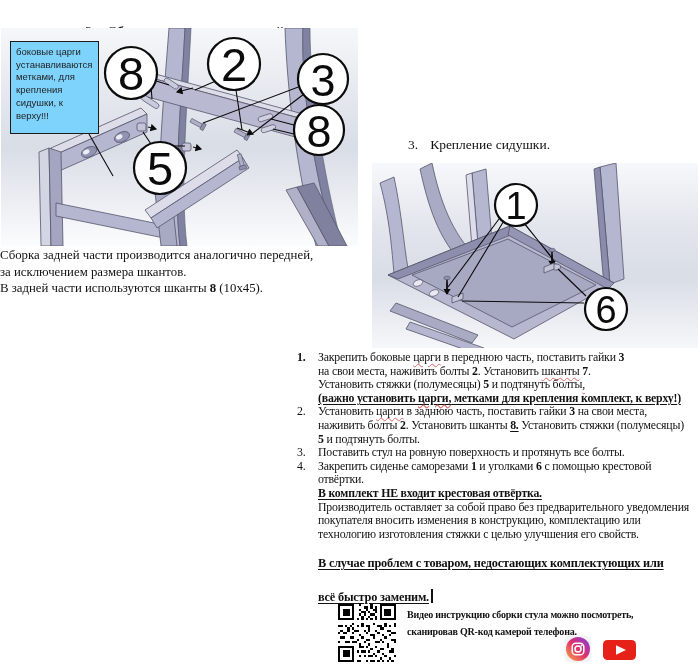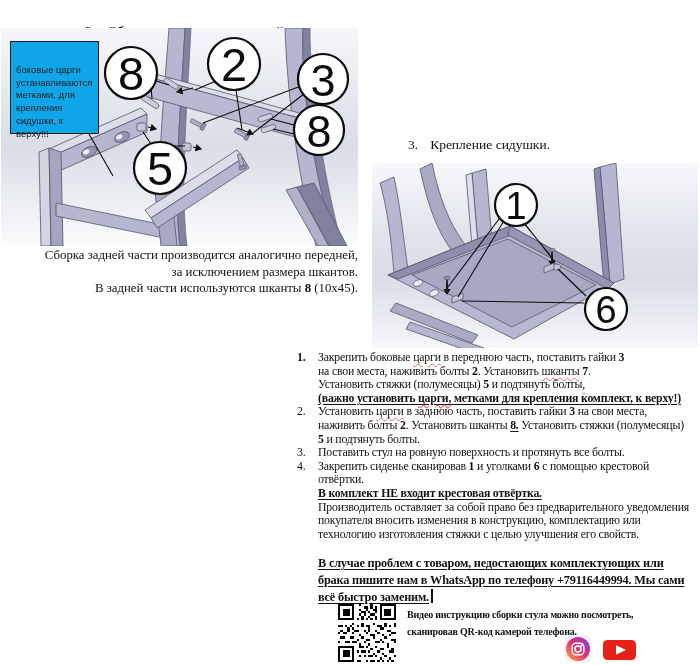--- a/index.html
+++ b/index.html
@@ -7,25 +7,25 @@
   #page {
     position:relative; width:700px; height:665px; background:#ffffff;
     font-family:"Liberation Serif", serif; color:#111; overflow:hidden;
   }
   .abs { position:absolute; }
   .h2 { font-size:14.5px; white-space:nowrap; }
   .h2 .num { margin-right:11px; }
   .h3 { font-size:13.5px; white-space:nowrap; }
   .h3 .num { margin-right:12px; }
   .callout {
-    border:1.5px solid #1c1c1c; background:#0ea5e9; padding:22px 5px;
+    border:1.5px solid #1c1c1c; background:#7dd3fc; padding:4px 5px;
     font-family:"Liberation Sans", sans-serif; font-size:9.5px; line-height:1.34;
     color:#222; z-index:3;
   }
-  .note { text-align:right; font-size:12.8px; line-height:16.5px; }
+  .note { text-align:left; font-size:12.8px; line-height:16.5px; }
   .steps { font-size:11.8px; line-height:13.6px; letter-spacing:-0.2px; width:404px; }
   .step { position:relative; padding-left:22px; }
   .step .n { position:absolute; left:1px; top:0; }
   .ln { white-space:nowrap; display:inline; }
   .b { font-weight:bold; }
   .bu { font-weight:bold; text-decoration:underline; text-decoration-thickness:1px; text-underline-offset:2px; }
   .sp { text-decoration-line:underline; text-decoration-style:wavy; text-decoration-color:#d96a6a; text-decoration-thickness:1px; text-underline-offset:2px;margin-top:40px; }
   .bu .sp { text-decoration:underline wavy #d96a6a; }
   .contact { font-size:12.3px; line-height:17px; letter-spacing:-0.2px; }
   .cursor { display:inline-block; width:1.5px; height:14px; background:#111; margin-left:2px; vertical-align:-2px; }
@@ -259,32 +259,32 @@
       <span class="ln"><span>Установить </span><span class="sp">царги</span><span> в заднюю часть, поставить гайки </span><span class="b">3</span><span> на свои места,</span></span><br>
       <span class="ln"><span>наживить болты </span><span class="b">2</span><span>. Установить шканты </span><span class="bu">8.</span><span> Установить стяжки (полумесяцы)</span></span><br>
       <span class="ln"><span class="b">5</span><span> и подтянуть болты.</span></span>
     </div>
     <div class="step">
       <span class="n">3.</span>
       <span class="ln">Поставить стул на ровную поверхность и протянуть все болты.</span>
     </div>
     <div class="step">
       <span class="n">4.</span>
-      <span class="ln"><span>Закрепить сиденье сканировав </span><span class="b">1</span><span> и уголками </span><span class="b">6</span><span> с помощью крестовой</span></span><br>
+      <span class="ln"><span>Закрепить сиденье саморезами </span><span class="b">1</span><span> и уголками </span><span class="b">6</span><span> с помощью крестовой</span></span><br>
       <span class="ln">отвёртки.</span><br>
       <span class="ln bu">В комплект НЕ входит крестовая отвёртка.</span><br>
       <span class="ln">Производитель оставляет за собой право без предварительного уведомления</span><br>
       <span class="ln">покупателя вносить изменения в конструкцию, комплектацию или</span><br>
       <span class="ln">технологию изготовления стяжки с целью улучшения его свойств.</span>
     </div>
   </div>
 
   <div class="abs contact" style="left:318px; top:555px; width:382px;">
     <span class="ln bu">В случае проблем с товаром, недостающих комплектующих или</span><br>
-    <span class="ln bu">брака пишите нам в WhatsApp по телефону +79116449994. Мы сами</span><br>
+    <br>
     <span class="ln bu">всё быстро заменим.</span><span class="cursor"></span>
   </div>
 
   <svg class="abs" style="left:338px; top:604px;" width="58" height="58" viewBox="0 0 25 25" shape-rendering="crispEdges">
     <rect width="25" height="25" fill="#ffffff"></rect>
     <g fill="#000000">
       <path d="M0 0h7v7h-7z"></path>
         <rect x="1" y="1" width="5" height="5" fill="#fff"></rect>
         <rect x="2" y="2" width="3" height="3"></rect>
       <path d="M18 0h7v7h-7z"></path>

